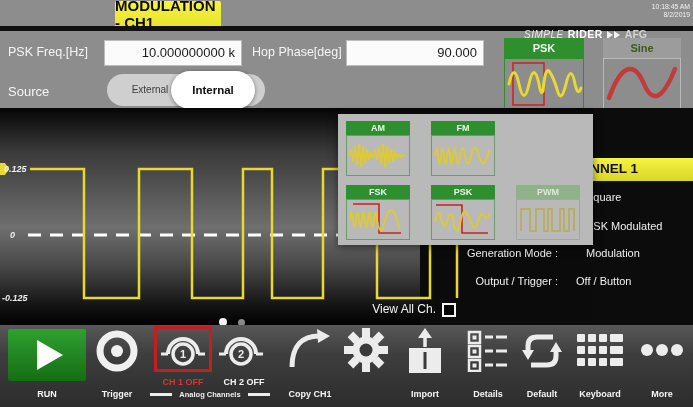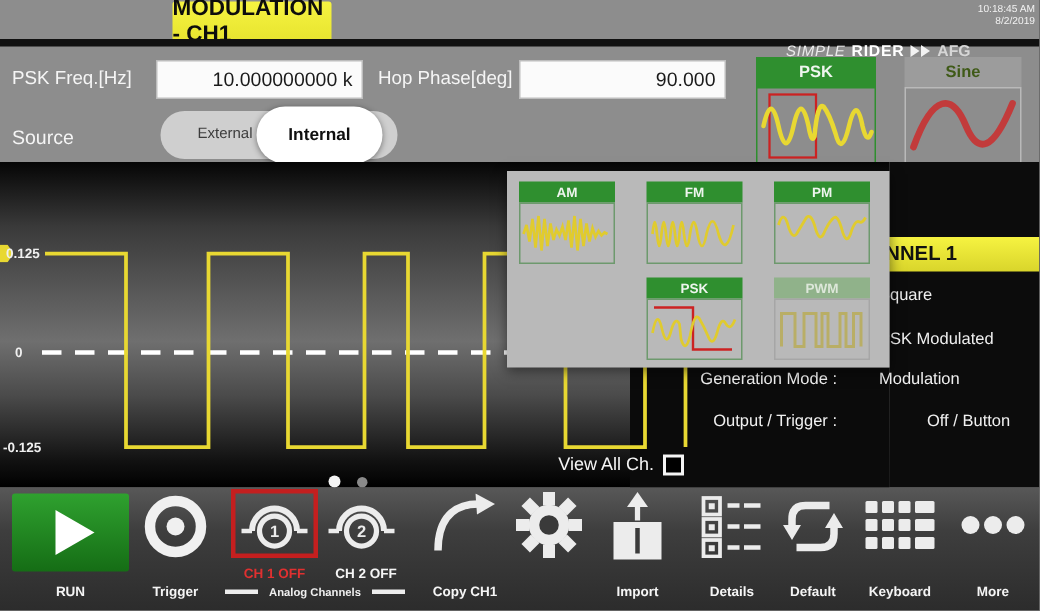--- a/index.html
+++ b/index.html
@@ -27,21 +27,21 @@
   .shape-btn-head{display:flex;align-items:center;justify-content:center;font-weight:bold;font-size:11px;}
   .head-green{background:#2f8f2f;color:#eef5ee;}
   .head-gray{background:#9c9c9c;color:#3f5a17;}
   .shape-btn-body{box-sizing:border-box;}
   .body-green{border:1px solid #2f8f2f;}
   .body-gray{border:1px solid #b9b9b9;}
   .tri-down{width:0;height:0;border-left:6px solid transparent;border-right:6px solid transparent;border-top:7px solid #c9c9c9;}
   .shape-caption{font-size:12px;font-weight:bold;color:#f0f0f0;text-align:center;}
   
   .wavearea{background:linear-gradient(180deg,#050505 0%,#3a3a3a 20%,#6f6f6f 55%,#4a4a4a 72%,#111 92%,#000 100%);}
-  .ylabel{font-size:9px;font-weight:bold;color:#f0f0f0;}
+  .ylabel{font-size:9px;font-weight:bold;color:#f0f0f0;font-style:italic;}
   .marker{background:#e8d832;clip-path:polygon(0 0,55% 0,100% 50%,55% 100%,0 100%);}
   .viewall{font-size:12px;color:#f5f5f5;text-align:right;}
   .checkbox{border:2px solid #f5f5f5;background:#000;box-sizing:border-box;}
   .dot{display:inline-block;border-radius:50%;}
   
   .panel{background:#0c0c0c;}
   .panel-bar{background:linear-gradient(#f6f341,#d9d52b);}
   .panel-title{font-size:13.5px;font-weight:800;color:#111;white-space:nowrap;}
   .prow-label{font-size:11px;color:#f0f0f0;text-align:right;white-space:nowrap;}
   .prow-value{font-size:11px;color:#f0f0f0;white-space:nowrap;}
@@ -138,21 +138,21 @@
 
   <div class="abs panel" style="left:593px;top:108px;width:100px;height:217px;"></div>
   <div class="abs panel-bar" style="left:556px;top:158px;width:137px;height:23px;">
     <span class="abs panel-title" style="left:5px;top:3px;">CHANNEL 1</span>
   </div>
   <div class="abs prow-value" style="left:586px;top:191px;">Square</div>
   <div class="abs prow-value" style="left:586px;top:220px;">PSK Modulated</div>
   <div class="abs prow-label" style="left:408px;top:247px;width:150px;">Generation Mode :</div>
   <div class="abs prow-value" style="left:586px;top:247px;">Modulation</div>
   <div class="abs prow-label" style="left:408px;top:275px;width:150px;">Output / Trigger :</div>
-  <div class="abs prow-value" style="left:618px;top:275px;text-align:center;">Off / Button</div>
+  <div class="abs prow-value" style="left:576px;top:275px;text-align:center;">Off / Button</div>
 
   <div class="abs popup" style="left:338px;top:114px;width:255px;height:131px;z-index:10;">
 
     <div class="abs" style="left:8px;top:7px;width:64px;">
       <div class="tile-head on">AM</div>
       <div class="tile-thumb on">
         <svg width="62" height="39" viewBox="0 0 62 39">
           <path d="M2,20 L4,14 6,25 8,10 10,29 12,8 14,31 16,10 18,28 20,13 22,24 24,17 26,21 28,15 30,24 32,11 34,29 36,8 38,31 40,10 42,28 44,13 46,25 48,16 50,22 52,18 54,21 56,19 58,20" fill="none" stroke="#e0cb2e" stroke-width="1.8"></path>
         </svg>
       </div>
@@ -160,29 +160,30 @@
 
     <div class="abs" style="left:93px;top:7px;width:64px;">
       <div class="tile-head on">FM</div>
       <div class="tile-thumb on">
         <svg width="62" height="39" viewBox="0 0 62 39">
           <path d="M3,20 Q4.5,4 6,20 Q7.5,36 9,20 Q10.5,4 12,20 Q13.5,36 15,20 Q16.5,4 18,20 Q19.5,36 21,20 Q22.5,4 24,20 Q26,36 28,20 Q30.5,4 33,20 Q36,36 39,20 Q43,3 47,20 Q52,37 57,14" fill="none" stroke="#e0cb2e" stroke-width="1.8"></path>
         </svg>
       </div>
     </div>
 
-    <div class="abs" style="left:178px;top:7px;width:64px;">
-      <div class="tile-head on">PM</div>
+
+    <div class="abs" style="left:8px;top:71px;width:64px;">
+      <div class="tile-head on">FSK</div>
       <div class="tile-thumb on">
         <svg width="62" height="39" viewBox="0 0 62 39">
-          <path d="M2,14 Q5,4 8,13 Q11,24 14,20 Q17,15 20,10 Q23,5 26,14 Q29,26 32,20 Q35,13 38,10 Q41,6 44,16 Q47,28 50,20 Q53,10 56,12 Q58,13 60,9" fill="none" stroke="#e0cb2e" stroke-width="1.9"></path>
-        </svg>
-      </div>
-    </div>
-
+          <path d="M6,4 H32 V33 H54" fill="none" stroke="#cc2222" stroke-width="1.6"></path>
+          <path d="M3,20 Q4.5,5 6,20 Q7.5,35 9,20 Q10.5,5 12,20 Q13.5,35 15,20 Q16.5,5 18,20 Q19.5,35 21,20 Q22.5,5 24,20 Q25.5,35 27,20 Q28.5,5 30,20 L31,25 Q34,36 37,24 Q41,8 45,10 Q49,13 51,24 Q52,29 53,27" fill="none" stroke="#e0cb2e" stroke-width="1.8"></path>
+        </svg>
+      </div>
+    </div>
 
     <div class="abs" style="left:93px;top:71px;width:64px;">
       <div class="tile-head on">PSK</div>
       <div class="tile-thumb on">
         <svg width="62" height="39" viewBox="0 0 62 39">
           <path d="M4,5 H30 V33 H56" fill="none" stroke="#cc2222" stroke-width="1.6"></path>
           <path d="M3,22 Q6,6 9,18 Q12,32 15,22 Q18,10 21,16 L22,26 Q25,36 28,24 Q31,8 34,12 Q37,17 40,24 Q43,32 46,22 Q49,10 52,16 Q55,21 58,13" fill="none" stroke="#e0cb2e" stroke-width="1.8"></path>
         </svg>
       </div>
     </div>

